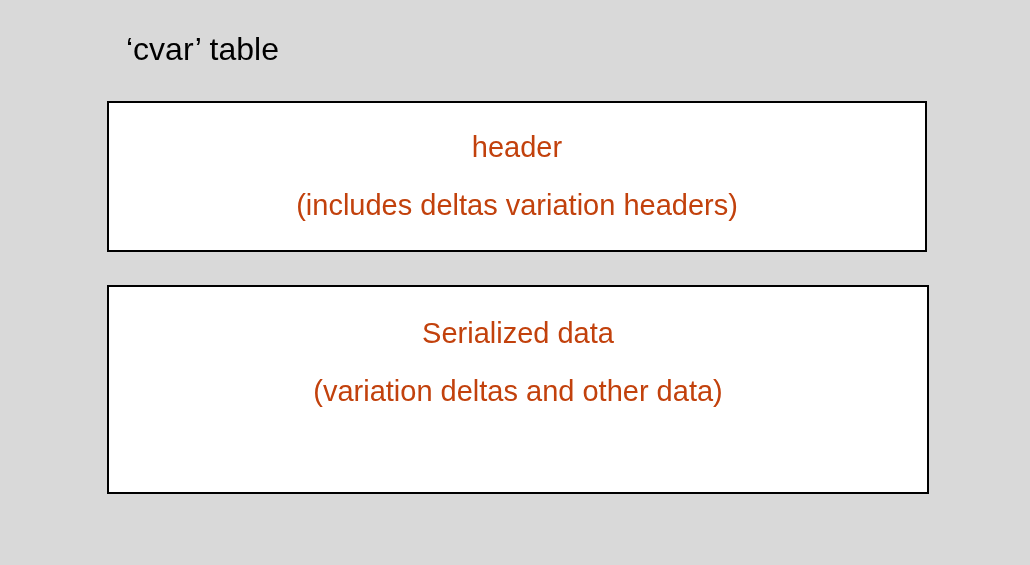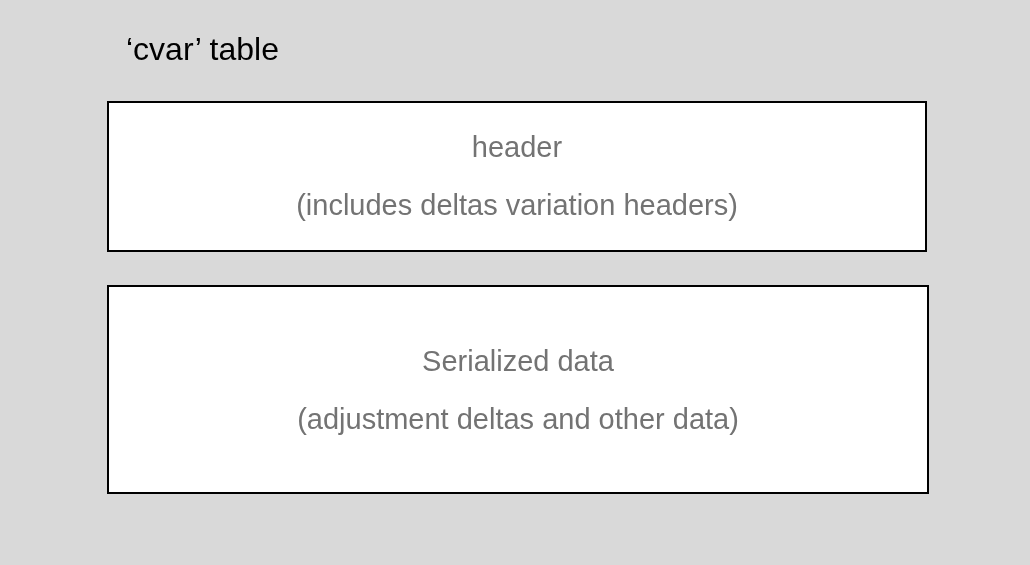--- a/index.html
+++ b/index.html
@@ -40,39 +40,39 @@
     top: 101px;
     width: 820px;
     height: 151px;
     padding-top: 15px;
   }
   .box-serialized {
     left: 107px;
     top: 285px;
     width: 822px;
     height: 209px;
-    padding-top: 45px;
+    padding-top: 17px;
   }
   .box-line {
     font-size: 29px;
     line-height: 58px;
-    color: #737373;
+    color: #c2410c;
     white-space: nowrap;
   }
 </style>
 </head>
 <body>
 
 <div class="stage">
 
   <div class="diagram-title">‘cvar’ table</div>
 
   <div class="box box-header">
     <div class="box-line">header</div>
     <div class="box-line">(includes deltas variation headers)</div>
   </div>
 
   <div class="box box-serialized">
     <div class="box-line">Serialized data</div>
-    <div class="box-line">(adjustment deltas and other data)</div>
+    <div class="box-line">(variation deltas and other data)</div>
   </div>
 
 </div>
 
 </body></html>

